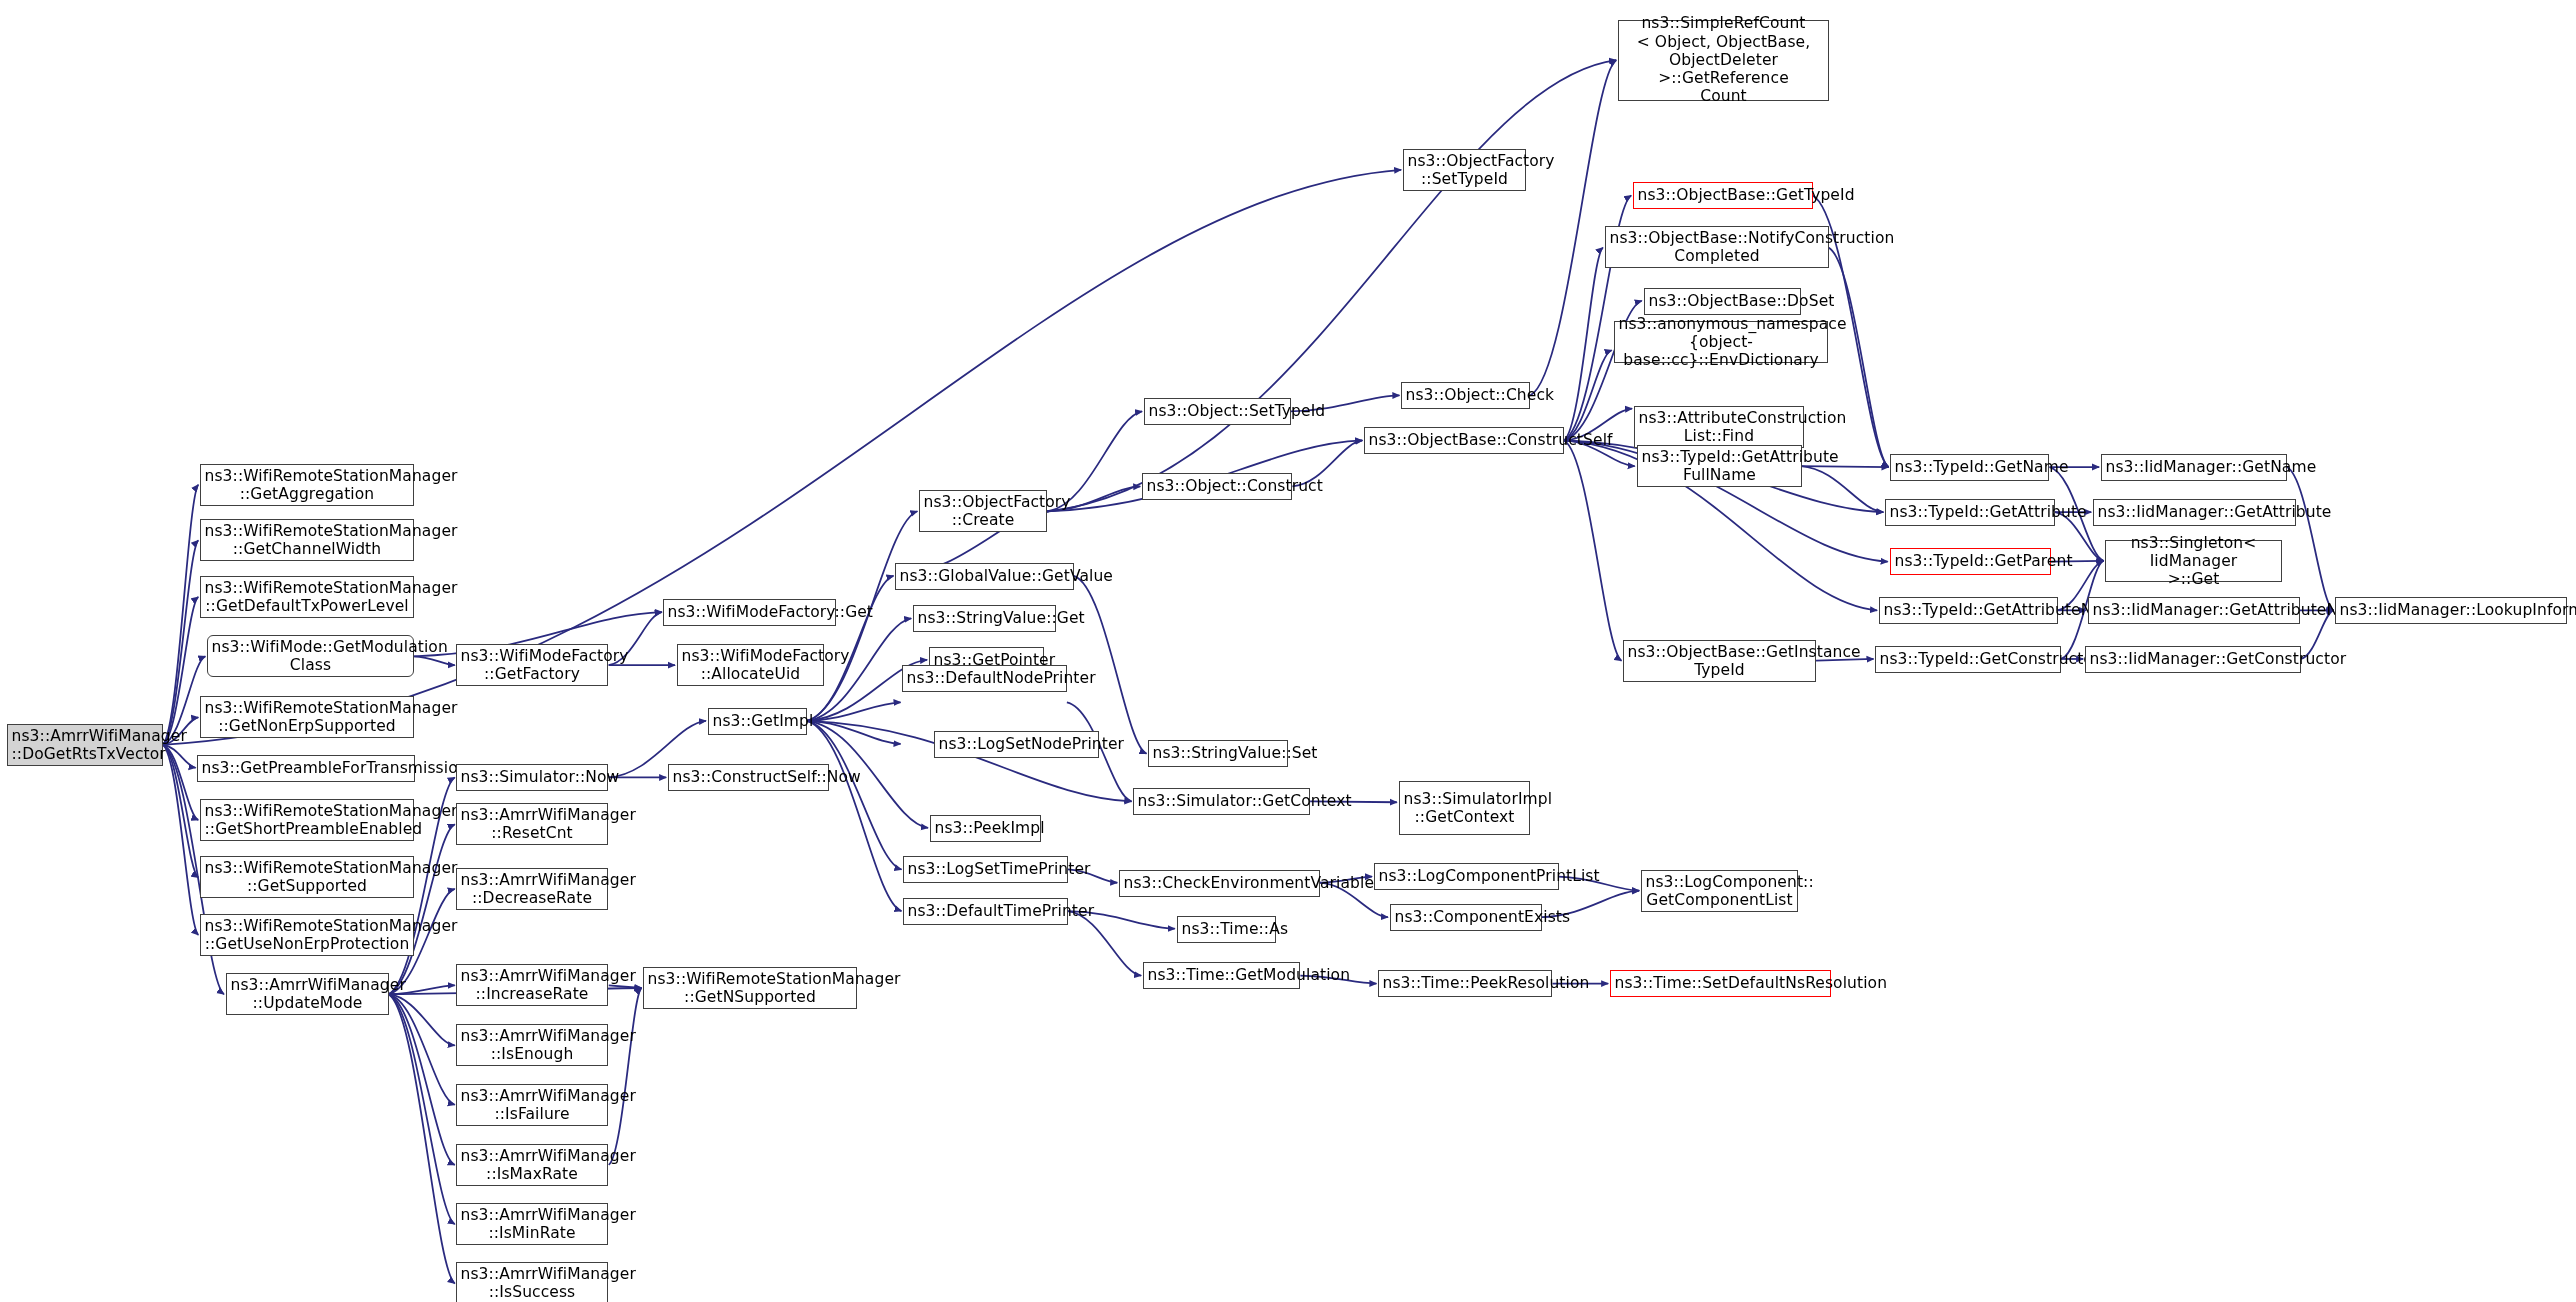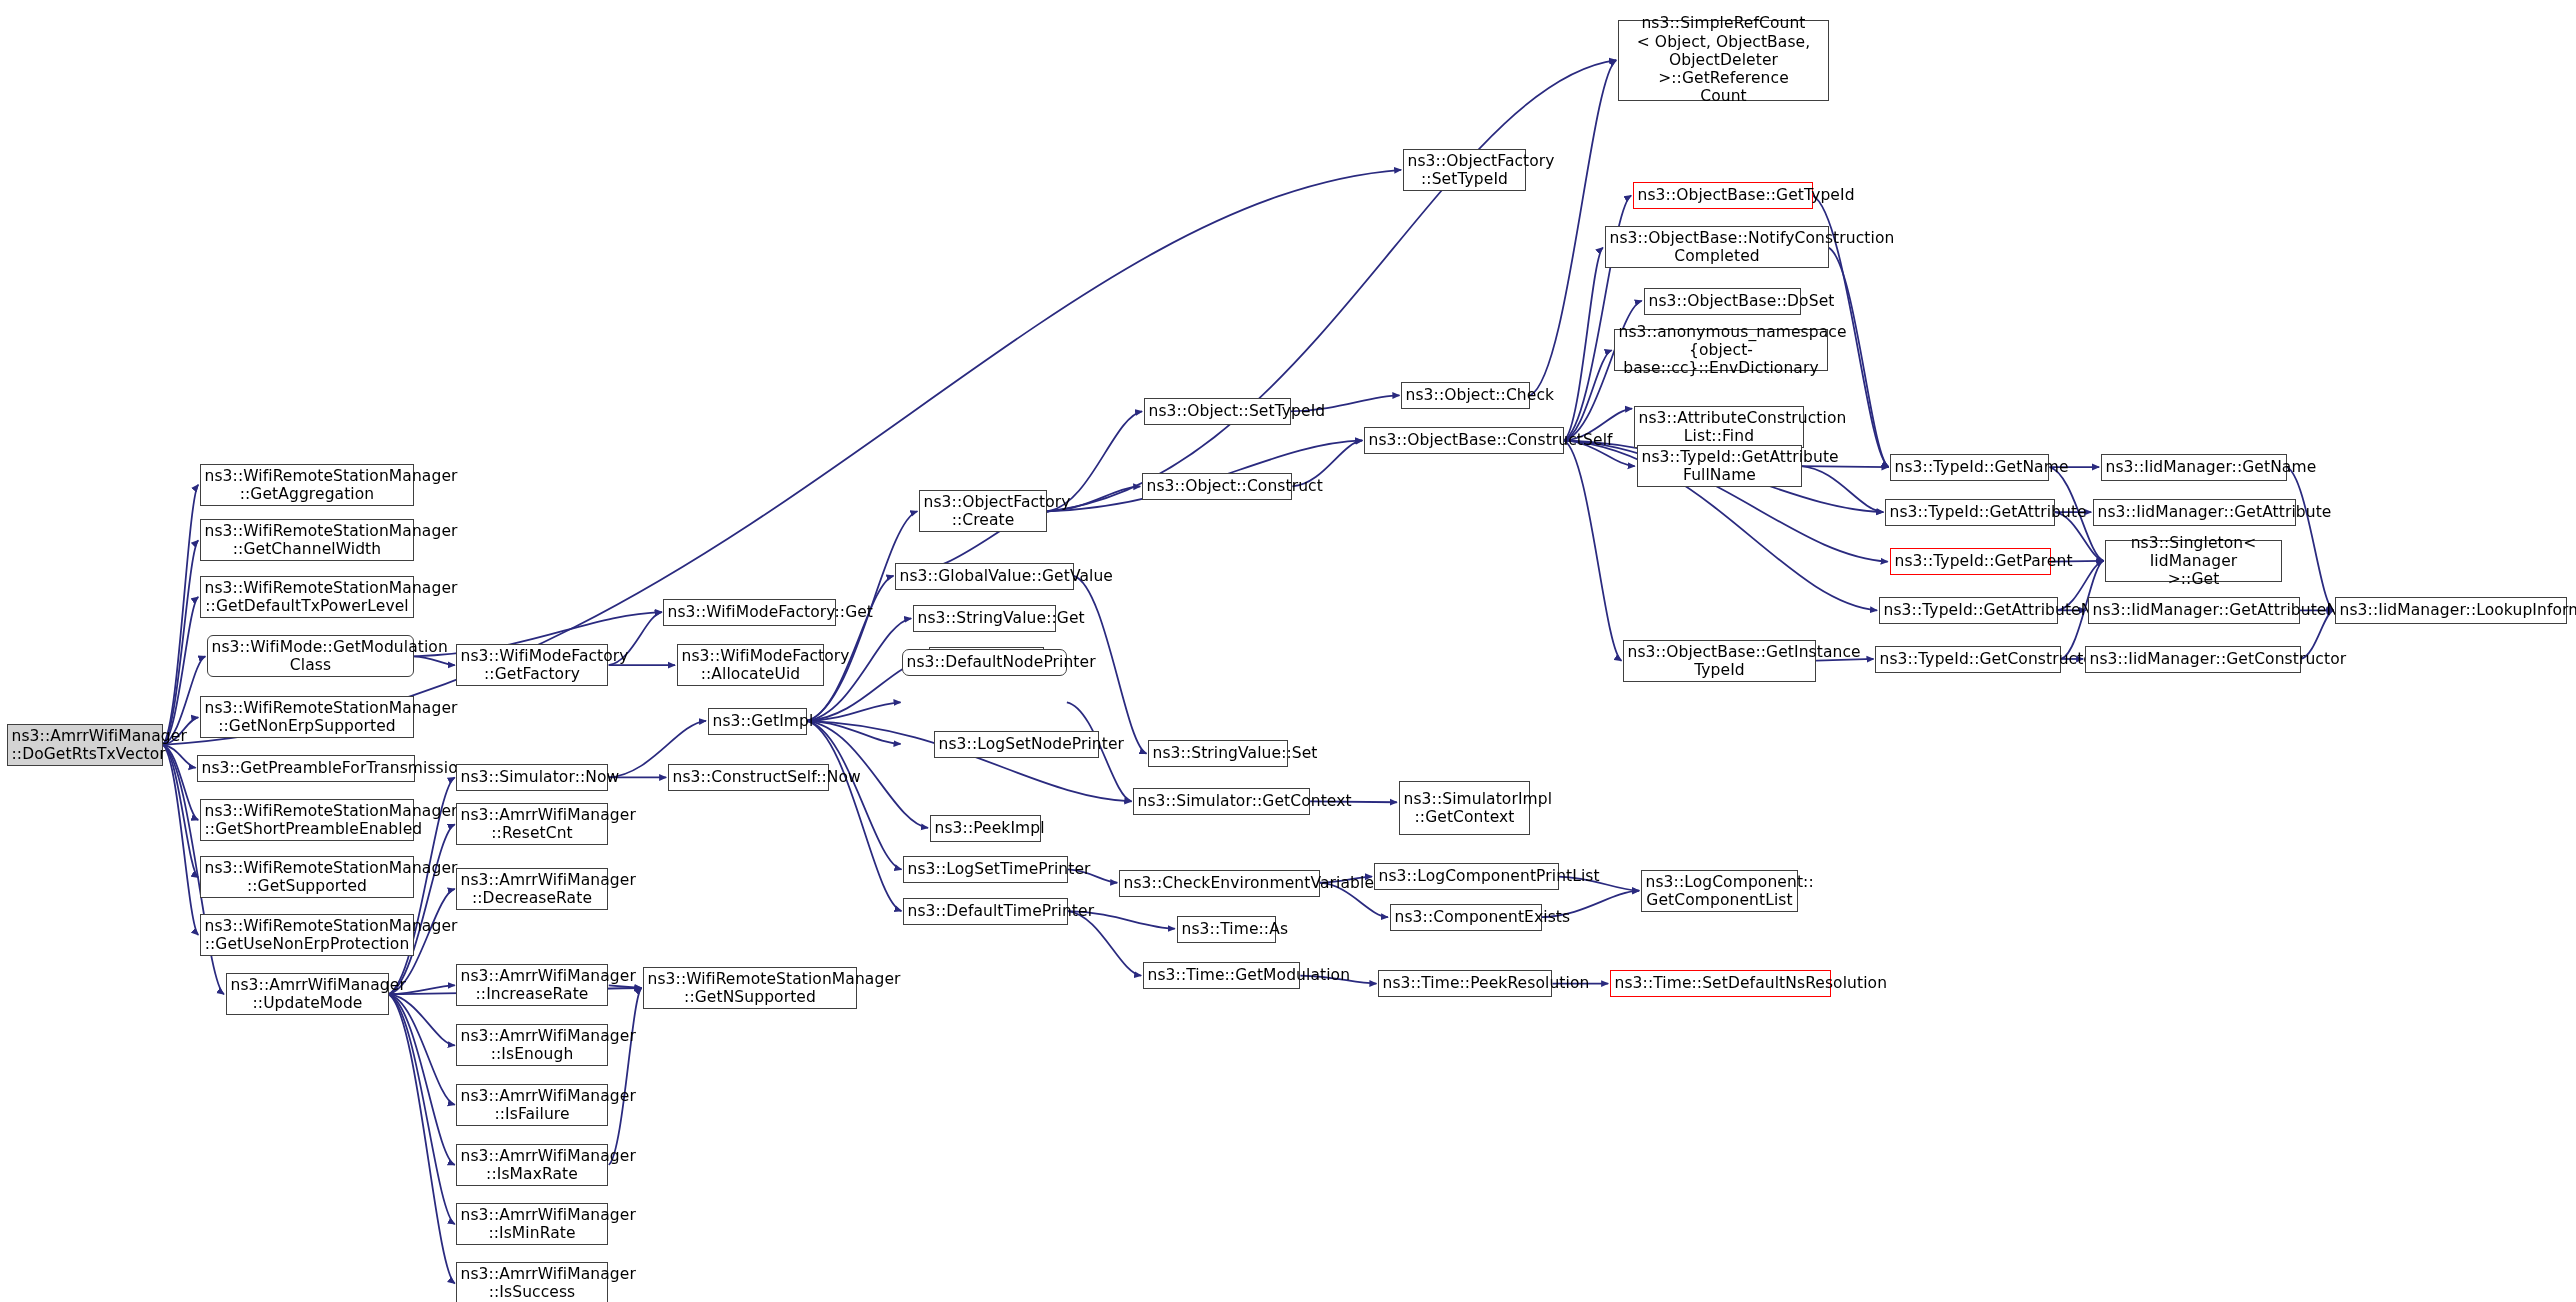--- a/index.html
+++ b/index.html
@@ -182,21 +182,21 @@
 ::AllocateUid</span></div>
       <div class="node" style="left: 708px; top: 708px; width: 99px; height: 26.5px;"><span>ns3::GetImpl</span></div>
       <div class="node" style="left: 668px; top: 764px; width: 161px; height: 26.5px;"><span>ns3::ConstructSelf::Now</span></div>
       <div class="node" style="left: 643px; top: 967px; width: 214px; height: 42px;"><span>ns3::WifiRemoteStationManager
 ::GetNSupported</span></div>
       <div class="node" style="left: 919px; top: 490px; width: 128px; height: 42px;"><span>ns3::ObjectFactory
 ::Create</span></div>
       <div class="node" style="left: 895px; top: 563px; width: 179px; height: 26.5px;"><span>ns3::GlobalValue::GetValue</span></div>
       <div class="node" style="left: 913px; top: 605px; width: 143px; height: 26.5px;"><span>ns3::StringValue::Get</span></div>
       <div class="node" style="left: 929px; top: 647px; width: 115px; height: 26.5px;"><span>ns3::GetPointer</span></div>
-      <div class="node" style="left: 902px; top: 649px; width: 165px; height: 26.5px; border-radius: 7px;"><span>ns3::DefaultNodePrinter</span></div>
+      <div class="node" style="left: 902px; top: 665px; width: 165px; height: 26.5px;"><span>ns3::DefaultNodePrinter</span></div>
       <div class="node" style="left: 902px; top: 731px; width: 165px; height: 26.5px; margin-left: 32px;"><span>ns3::LogSetNodePrinter</span></div>
       <div class="node" style="left: 930px; top: 815px; width: 111px; height: 26.5px;"><span>ns3::PeekImpl</span></div>
       <div class="node" style="left: 903px; top: 856px; width: 165px; height: 26.5px;"><span>ns3::LogSetTimePrinter</span></div>
       <div class="node" style="left: 903px; top: 898px; width: 165px; height: 26.5px;"><span>ns3::DefaultTimePrinter</span></div>
       <div class="node" style="left: 1144px; top: 398px; width: 147px; height: 26.5px;"><span>ns3::Object::SetTypeId</span></div>
       <div class="node" style="left: 1142px; top: 473px; width: 150px; height: 26.5px;"><span>ns3::Object::Construct</span></div>
       <div class="node" style="left: 1148px; top: 740px; width: 140px; height: 26.5px;"><span>ns3::StringValue::Set</span></div>
       <div class="node" style="left: 1133px; top: 788px; width: 177px; height: 26.5px;"><span>ns3::Simulator::GetContext</span></div>
       <div class="node" style="left: 1119px; top: 870px; width: 201px; height: 26.5px;"><span>ns3::CheckEnvironmentVariables</span></div>
       <div class="node" style="left: 1177px; top: 916px; width: 99px; height: 26.5px;"><span>ns3::Time::As</span></div>
@@ -211,21 +211,21 @@
       <div class="node" style="left: 1390px; top: 904px; width: 152px; height: 26.5px;"><span>ns3::ComponentExists</span></div>
       <div class="node" style="left: 1378px; top: 970px; width: 174px; height: 26.5px;"><span>ns3::Time::PeekResolution</span></div>
       <div class="node" style="left: 1618px; top: 19.5px; width: 211px; height: 81px;"><span>ns3::SimpleRefCount
 &lt; Object, ObjectBase,
 ObjectDeleter &gt;::GetReference
 Count</span></div>
       <div class="node redborder" style="left: 1633px; top: 182px; width: 180px; height: 26.5px;"><span>ns3::ObjectBase::GetTypeId</span></div>
       <div class="node" style="left: 1605px; top: 226px; width: 224px; height: 42px;"><span>ns3::ObjectBase::NotifyConstruction
 Completed</span></div>
       <div class="node" style="left: 1644px; top: 288px; width: 157px; height: 26.5px;"><span>ns3::ObjectBase::DoSet</span></div>
-      <div class="node" style="left: 1614px; top: 329px; width: 214px; height: 42px;"><span>ns3::anonymous_namespace
+      <div class="node" style="left: 1614px; top: 321px; width: 214px; height: 42px;"><span>ns3::anonymous_namespace
 {object-base::cc}::EnvDictionary</span></div>
       <div class="node" style="left: 1634px; top: 387px; width: 170px; height: 42px; margin-top: 19px;"><span>ns3::AttributeConstruction
 List::Find</span></div>
       <div class="node" style="left: 1637px; top: 445px; width: 165px; height: 42px;"><span>ns3::TypeId::GetAttribute
 FullName</span></div>
       <div class="node" style="left: 1623px; top: 640px; width: 193px; height: 42px;"><span>ns3::ObjectBase::GetInstance
 TypeId</span></div>
       <div class="node" style="left: 1890px; top: 454px; width: 159px; height: 26.5px;"><span>ns3::TypeId::GetName</span></div>
       <div class="node" style="left: 1885px; top: 499px; width: 170px; height: 26.5px;"><span>ns3::TypeId::GetAttribute</span></div>
       <div class="node redborder" style="left: 1890px; top: 548px; width: 161px; height: 26.5px;"><span>ns3::TypeId::GetParent</span></div>

